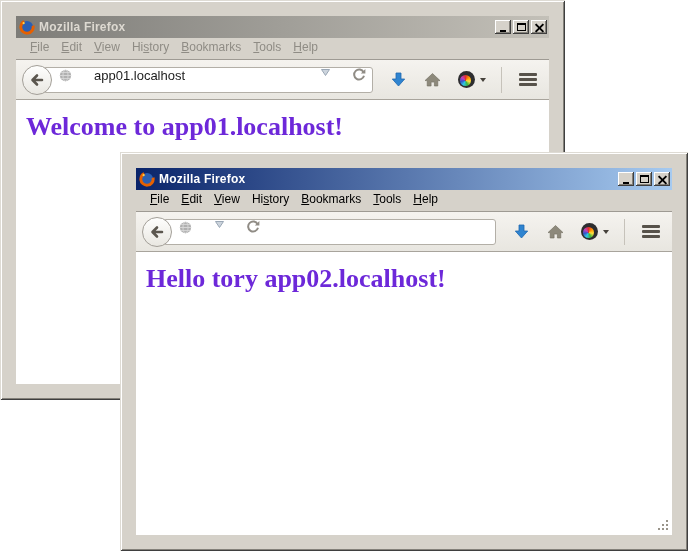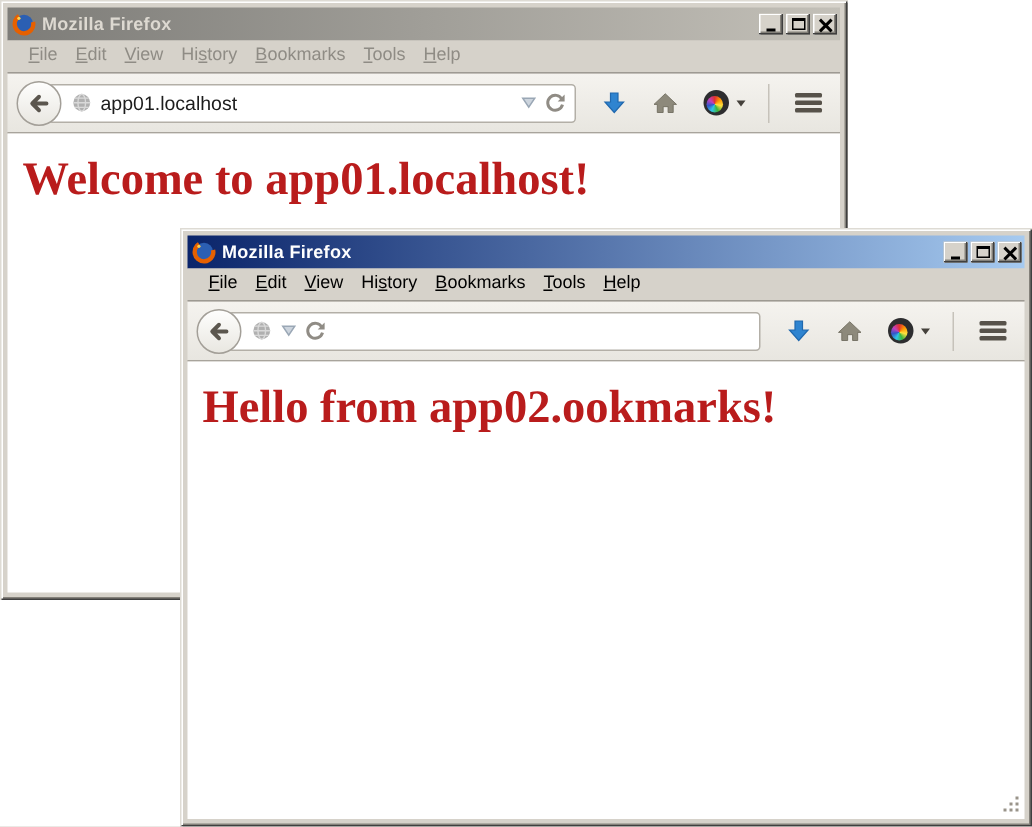--- a/index.html
+++ b/index.html
@@ -3,21 +3,21 @@
 <meta charset="utf-8">
 <style>
   html,body{margin:0;padding:0;}
   body{
     position:relative;width:688px;height:551px;overflow:hidden;
     background:#ffffff;
     font-family:"Liberation Sans",sans-serif;
   }
   
   .window{
-    position:absolute;box-sizing:border-box;background:#d6d2ca;padding:5px;
+    position:absolute;box-sizing:border-box;background:#d6d2ca;padding:16px;
     box-shadow:
       inset 1px 1px 0 #dedbd4,
       inset -1px -1px 0 #3f3f3f,
       inset 2px 2px 0 #ffffff,
       inset -2px -2px 0 #84817a;
   }
   #w1{left:0;top:0;width:565px;height:400px;z-index:1;}
   #w2{left:120px;top:152px;width:568px;height:399px;z-index:2;}
   .win-inner{display:flex;flex-direction:column;height:100%;}
 
@@ -54,41 +54,41 @@
     padding:0 12px 0 6px;
   }
   .back-btn{
     position:relative;z-index:2;flex:none;width:30px;height:30px;border-radius:50%;
     border:1px solid #a39f98;background:linear-gradient(#fefefd,#e9e7e1);
     display:flex;align-items:center;justify-content:center;box-sizing:border-box;
   }
   .urlbar{
     flex:1;height:26px;box-sizing:border-box;margin-left:-9px;
     background:#fff;border:1px solid #b3afa7;border-radius:3px;
-    display:flex;align-items:center;gap:5px;padding:0 6px 0 14px;min-width:0;
+    display:flex;align-items:flex-start;gap:21px;padding:0 6px 0 14px;min-width:0;
   }
   .url-input{
     flex:1;min-width:0;border:none;outline:none;background:transparent;
     font-family:"Liberation Sans",sans-serif;font-size:13px;color:#1c1c1c;padding:0;
   }
   .nav-btn{flex:none;display:flex;align-items:center;justify-content:center;margin-left:17px;cursor:default;}
   .lens{width:17px;height:17px;border-radius:50%;background:#2d2d2f;position:relative;overflow:hidden;}
   .lens::before{content:"";position:absolute;left:2px;top:4px;width:11px;height:11px;border-radius:50%;
     background:conic-gradient(#e03030,#f90,#ffe040,#3cb53c,#2fc6e8,#3356c8,#c040c0,#e03030);}
   .caret{width:0;height:0;border:3.5px solid transparent;border-top:4.5px solid #45413b;margin-left:5px;margin-top:4px;}
   .separator{flex:none;width:1px;height:26px;background:#c6c2ba;margin-left:15px;}
   .burger{width:18px;height:3px;background:#57524a;border-radius:1px;box-shadow:0 -5px 0 #57524a,0 5px 0 #57524a;}
   .burger-wrap{width:18px;height:13px;display:flex;align-items:center;}
 
   
   .content{flex:1;background:#ffffff;position:relative;overflow:hidden;}
   .content h1{
     margin:12px 0 0 10px;
     font-family:"Liberation Serif","DejaVu Serif",serif;
-    font-weight:bold;font-size:31px;color:#b91c1c;white-space:nowrap;
+    font-weight:bold;font-size:26px;color:#6d28d9;white-space:nowrap;
   }
 
   
   .grip{position:absolute;right:2px;bottom:2px;width:14px;height:13px;}
   .grip i{position:absolute;width:2px;height:2px;background:#99948a;box-shadow:1px 1px 0 #fff;}
   .grip .d1{left:10px;top:0;}
   .grip .d2{left:6px;top:4px;}
   .grip .d3{left:10px;top:4px;}
   .grip .d4{left:2px;top:8px;}
   .grip .d5{left:6px;top:8px;}
@@ -264,21 +264,21 @@
       </span>
       <span class="separator"></span>
       <span class="nav-btn">
         <span class="burger-wrap">
             <span class="burger"></span>
           </span>
       </span>
     </div>
 
     <div class="content">
-      <h1>Hello from app02.ookmarks!</h1>
+      <h1>Hello tory app02.localhost!</h1>
       <span class="grip">
           <i class="d1"></i>
           <i class="d2"></i>
           <i class="d3"></i>
           <i class="d4"></i>
           <i class="d5"></i>
           <i class="d6"></i>
         </span>
     </div>
   </div>

